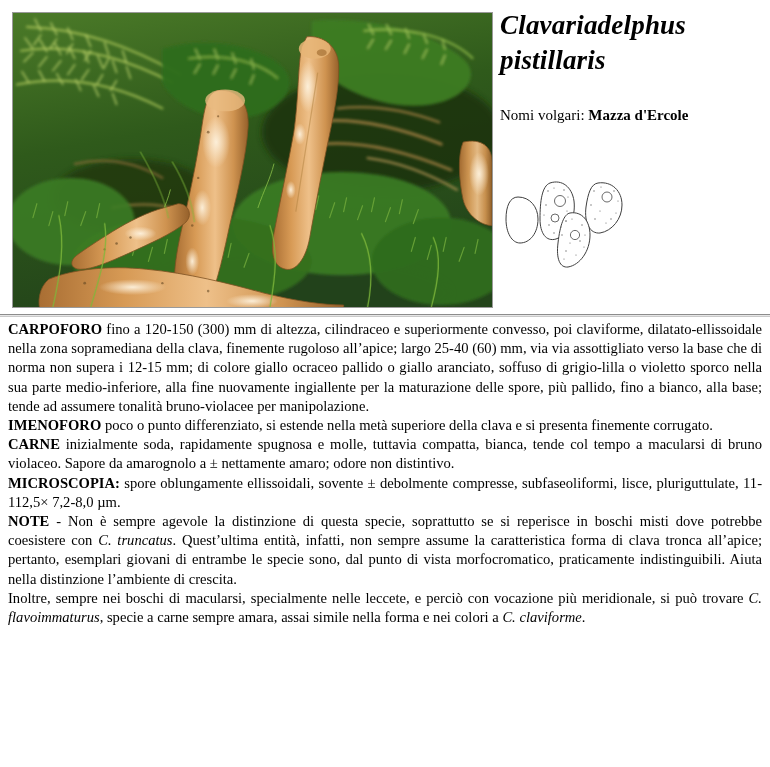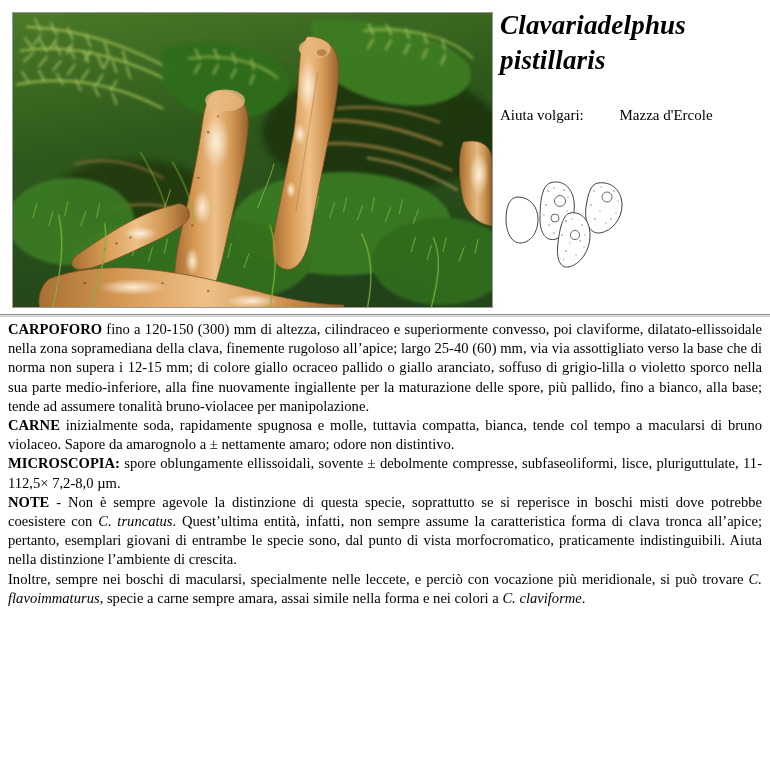--- a/index.html
+++ b/index.html
@@ -57,21 +57,21 @@
     margin: 0;
   }
   .common-line {
     margin: 0;
     position: absolute;
     left: 500px;
     top: 107px;
     font-size: 15px;
     white-space: nowrap;
   }
-  .common-line .bold { font-weight: normal; margin-left: 32px; }
+  .common-line .bold { font-weight: bold; }
 
   .spore-art {
     position: absolute;
     left: 498px;
     top: 155px;
     width: 180px;
     height: 115px;
   }
 
   
@@ -286,21 +286,21 @@
   </div>
 
   <div class="title-block">
     <div class="species-name">
       <span>Clavariadelphus</span><br>
       <span>pistillaris</span>
     </div>
   </div>
 
   <p class="common-line">
-    <span>Aiuta volgari: </span><span class="bold">Mazza d'Ercole</span>
+    <span>Nomi volgari: </span><span class="bold">Mazza d'Ercole</span>
   </p>
 
   <svg class="spore-art" viewBox="0 0 180 115">
     <g fill="#ffffff" stroke="#3f3f3f" stroke-width="1">
 
       <path d="M20 42 C32 42 40 52 40 64 C40 78 32 88 22 88 C14 88 8 78 8 64 C8 51 12 42 20 42 Z"></path>
 
       <path d="M52 28 C64 24 74 32 76 46 C78 62 70 80 58 84 C48 87 42 78 42 64 C42 46 44 31 52 28 Z"></path>
 
       <path d="M100 28 C114 26 124 36 124 50 C124 64 114 76 102 78 C92 79 86 68 88 52 C90 38 93 29 100 28 Z"></path>
@@ -352,20 +352,21 @@
   </svg>
 
 </div>
 
 <div class="divider"></div>
 
 <div class="body-text">
 
   <p><span class="lead">CARPOFORO</span><span> fino a 120-150 (300) mm di altezza, cilindraceo e superiormente convesso, poi claviforme, dilatato-ellissoidale nella zona sopramediana della clava, finemente rugoloso all’apice; largo 25-40 (60) mm, via via assottigliato verso la base che di norma non supera i 12-15 mm; di colore giallo ocraceo pallido o giallo aranciato, soffuso di grigio-lilla o violetto sporco nella sua parte medio-inferiore, alla fine nuovamente ingiallente per la maturazione delle spore, più pallido, fino a bianco, alla base; tende ad assumere tonalità bruno-violacee per manipolazione.</span></p>
 
+  <p><span class="lead">IMENOFORO</span><span> poco o punto differenziato, si estende nella metà superiore della clava e si presenta finemente corrugato.</span></p>
 
   <p><span class="lead">CARNE</span><span> inizialmente soda, rapidamente spugnosa e molle, tuttavia compatta, bianca, tende col tempo a macularsi di bruno violaceo. Sapore da amarognolo a ± nettamente amaro; odore non distintivo.</span></p>
 
   <p><span class="lead">MICROSCOPIA:</span><span> spore oblungamente ellissoidali, sovente ± debolmente compresse, subfaseoliformi, lisce, pluriguttulate, 11-112,5× 7,2-8,0 µm.</span></p>
 
 
   <p><span class="lead">NOTE</span><span> - Non è sempre agevole la distinzione di questa specie, soprattutto se si reperisce in boschi misti dove potrebbe coesistere con </span><span class="ital">C. truncatus</span><span>. Quest’ultima entità, infatti, non sempre assume la caratteristica forma di clava tronca all’apice; pertanto, esemplari giovani di entrambe le specie sono, dal punto di vista morfocromatico, praticamente indistinguibili. Aiuta nella distinzione l’ambiente di crescita.</span></p>
 
   <p><span>Inoltre, sempre nei boschi di macularsi, specialmente nelle leccete, e perciò con vocazione più meridionale, si può trovare </span><span class="ital">C. flavoimmaturus</span><span>, specie a carne sempre amara, assai simile nella forma e nei colori a </span><span class="ital">C. claviforme</span><span>.</span></p>
 

